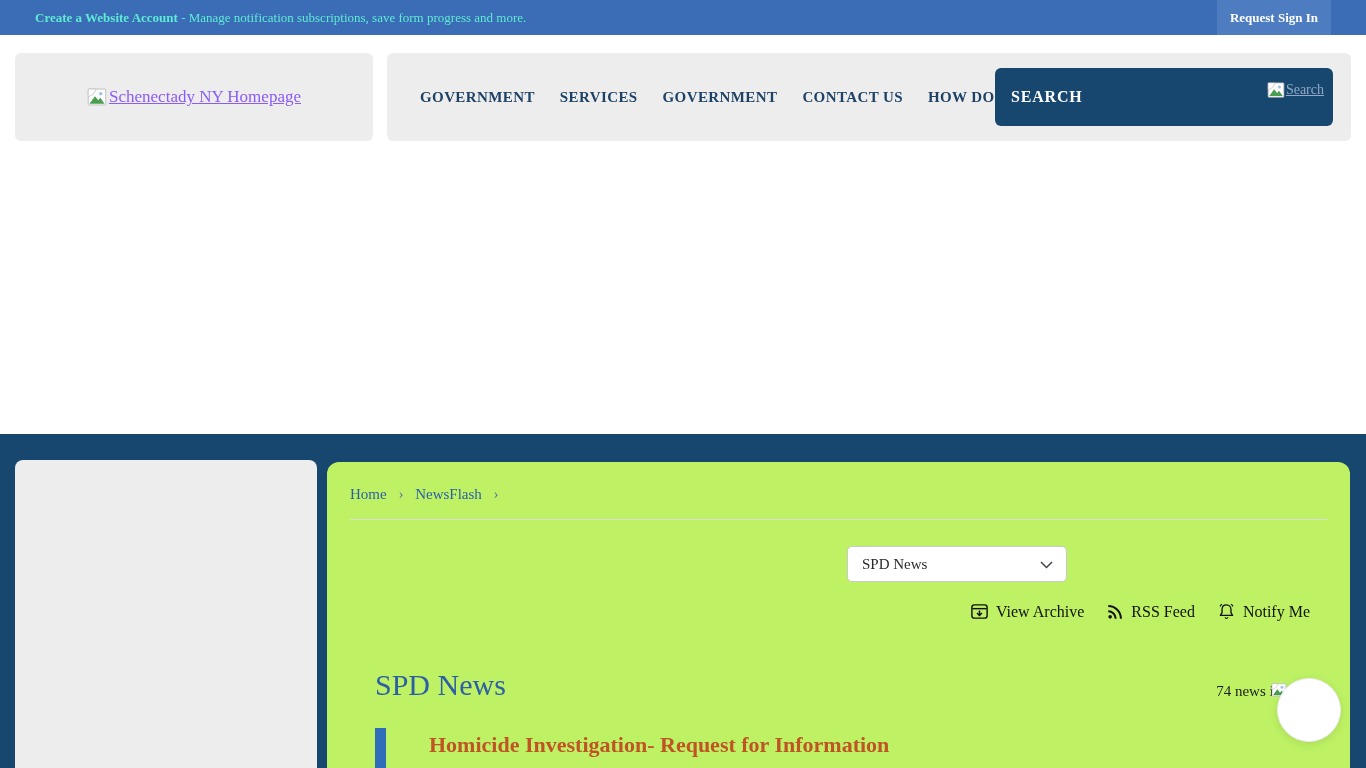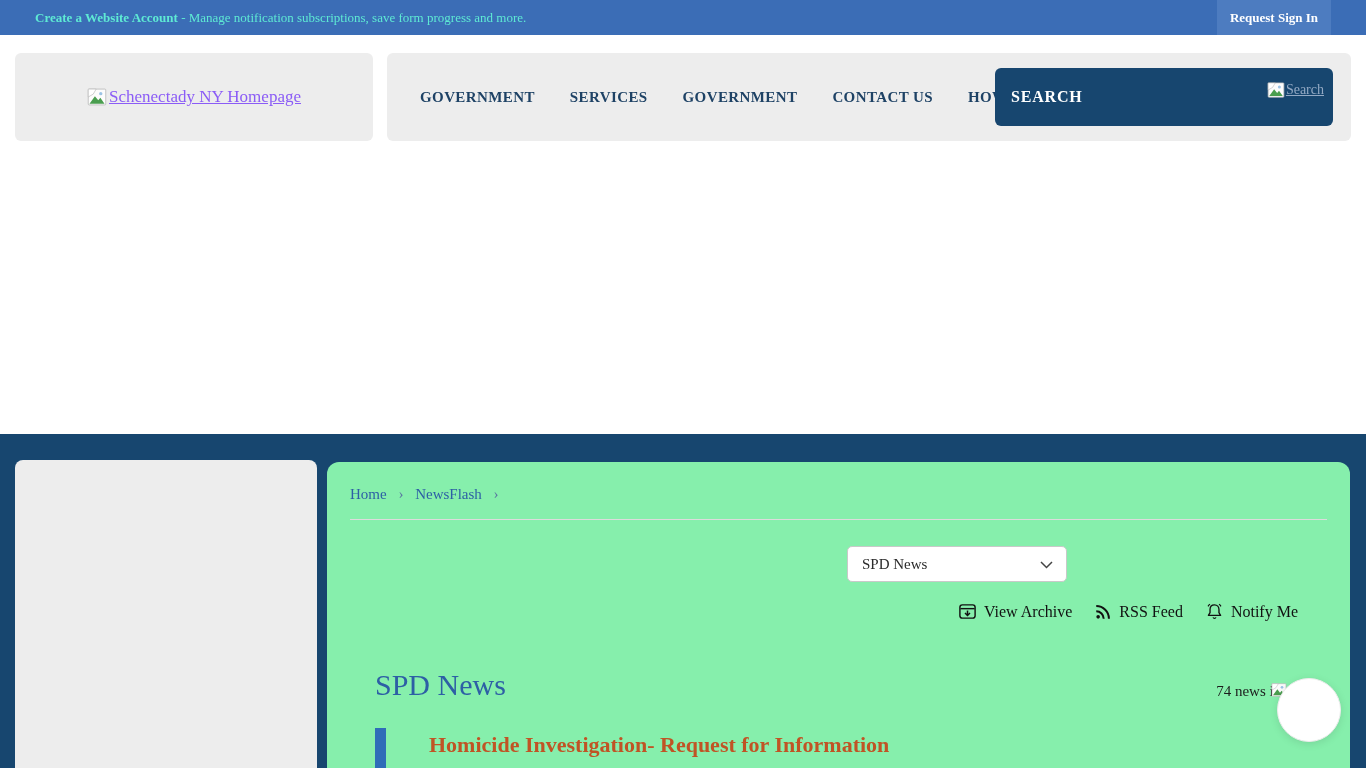--- a/index.html
+++ b/index.html
@@ -16,40 +16,40 @@
     line-height: 35px; cursor: pointer; }
 
   
   .logo-box { position: absolute; left: 15px; top: 53px; width: 358px; height: 88px;
     background: #ededed; border-radius: 6px; display: flex; align-items: center; justify-content: center; }
   .logo-link { display: flex; align-items: center; gap: 2px; color: #8b5cf6;
     font-size: 17px; text-decoration: underline; cursor: pointer; }
   .nav-box { position: absolute; left: 387px; top: 53px; width: 964px; height: 88px;
     background: #ededed; border-radius: 6px; }
   .nav-list { position: absolute; left: 33px; top: 0; height: 100%; display: flex;
-    align-items: center; gap: 35px; }
+    align-items: center; gap: 25px; }
   .nav-item { color: #1e4265; font-size: 15px; font-weight: bold; letter-spacing: 0.4px; cursor: pointer; }
   .search-box { position: absolute; left: 608px; top: 15px; width: 338px; height: 58px;
     background: #17466f; border-radius: 6px; }
   .search-box input { position: absolute; left: 16px; top: 0; width: 180px; height: 58px;
     background: transparent; border: none; outline: none; color: #fff;
     font-family: "Liberation Serif", serif; font-size: 16px; font-weight: bold; letter-spacing: 0.8px; }
   .search-box input::placeholder { color: #ffffff; opacity: 1; font-weight: bold; letter-spacing: 0.8px; }
   .search-img-link { position: absolute; right: 9px; top: 13px; display: flex; align-items: center;
     gap: 1px; color: #93a9c4; font-size: 14px; text-decoration: underline; cursor: pointer; }
 
   
   .bimg { display: inline-block; vertical-align: middle; }
 
   
   .navy-bg { position: absolute; left: 0; top: 434px; width: 1366px; height: 334px; background: #17466f; }
   .side-panel { position: absolute; left: 15px; top: 460px; width: 302px; height: 308px;
     background: #ededed; border-radius: 8px 8px 0 0; }
   .main-panel { position: absolute; left: 327px; top: 462px; width: 1023px; height: 306px;
-    background: #86efac; border-radius: 12px 12px 0 0; }
+    background: #bef264; border-radius: 12px 12px 0 0; }
 
   
   .breadcrumb { position: absolute; left: 23px; top: 24px; font-size: 15px; color: #6b87a8; }
   .breadcrumb a { color: #2d5fa5; cursor: pointer; }
   .breadcrumb .sep { margin: 0 8px; color: #5a78a0; }
   .bc-divider { position: absolute; left: 23px; top: 57px; width: 977px; height: 1px; background: #dcdcdc; }
 
   
   .search-pill { position: absolute; left: 48px; top: 84px; width: 450px; height: 36px;
     border: 1px solid #c9c9c9; border-radius: 18px; background: #fff; }
@@ -59,21 +59,21 @@
   .search-pill input::placeholder { color: #757575; opacity: 1; }
   .search-pill .mag { position: absolute; right: 12px; top: 8px; }
   .select { position: absolute; top: 84px; height: 36px; border: 1px solid #c9c9c9;
     border-radius: 5px; background: #fff; cursor: pointer; }
   .select .sel-label { position: absolute; left: 14px; top: 0; line-height: 34px; font-size: 15px; color: #2b2b2b; }
   .select .chev { position: absolute; right: 13px; top: 14px; }
   .sel-cat { left: 520px; width: 220px; }
   .sel-sort { left: 762px; width: 212px; }
 
   
-  .tools { position: absolute; right: 52px; top: 140px; display: flex; align-items: center; gap: 22px; }
+  .tools { position: absolute; right: 40px; top: 140px; display: flex; align-items: center; gap: 22px; }
   .tool { display: flex; align-items: center; gap: 7px; font-size: 16px; color: #111; cursor: pointer; }
 
   
   .news-heading { position: absolute; left: 48px; top: 206px; font-size: 30px; font-weight: normal; color: #2d5fa5; }
   .news-count { position: absolute; right: 48px; top: 221px; font-size: 15px; color: #1c1c1c; }
   .count-bimg { position: absolute; left: 943px; top: 220px; z-index: 3; }
   .article { position: absolute; left: 48px; top: 266px; display: flex; gap: 32px; }
   .article-bar { width: 11px; height: 40px; background: #2f6db8; }
   .article-title { margin-left: 11px; margin-top: 4px; font-size: 22px; color: #c05425; cursor: pointer; }
 

